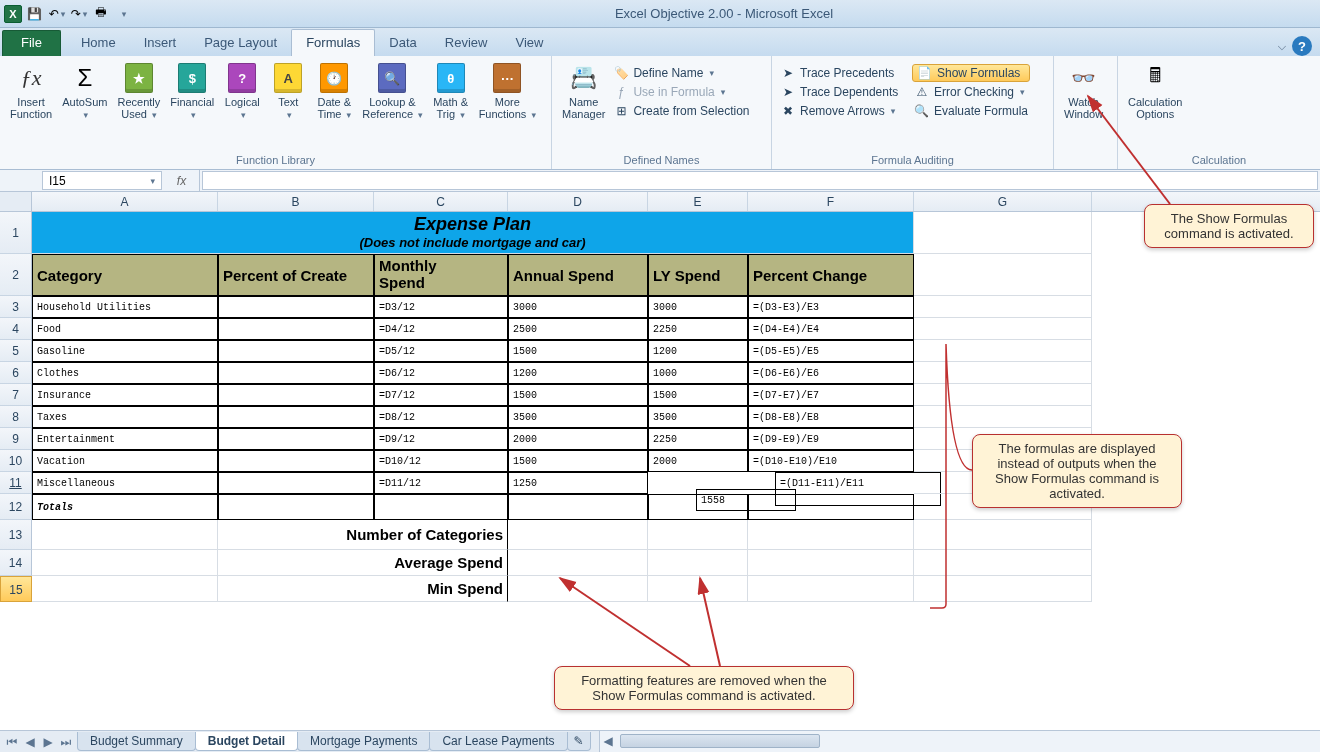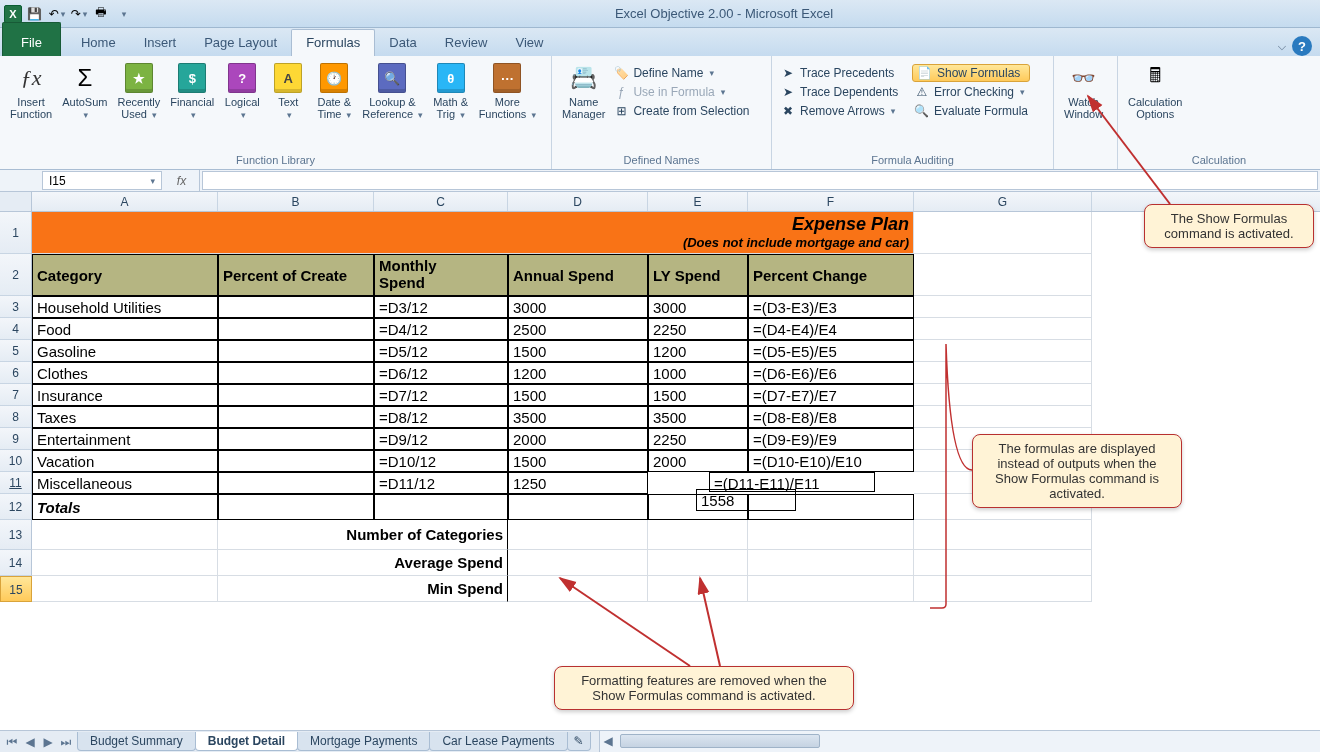--- a/index.html
+++ b/index.html
@@ -7,21 +7,21 @@
 
 
 .title-bar { height: 28px; background: linear-gradient(#dbe8f4, #c5dbef); display: flex; align-items: center; padding: 0 4px; border-bottom: 1px solid #9fb8d0; }
 .qat { display: flex; align-items: center; gap: 4px; }
 .qat-icon { width: 18px; height: 18px; display: flex; align-items: center; justify-content: center; font-size: 12px; }
 .excel-icon { width: 18px; height: 18px; background: #217346; color: #fff; font-weight: bold; font-size: 11px; display: flex; align-items: center; justify-content: center; border-radius: 2px; border: 1px solid #0a5c32; }
 .title-text { flex: 1; text-align: center; color: #3b5877; font-size: 13px; }
 
 
 .tabs-row { height: 28px; background: linear-gradient(#dbe8f4, #c5dbef); display: flex; align-items: flex-end; padding-left: 2px; }
-.file-tab { background: #207245; color: #fff; padding: 12px 18px 6px; font-size: 13px; border-radius: 2px 2px 0 0; border: 1px solid #175a36; border-bottom: none; margin-right: 6px; }
+.file-tab { background: #207245; color: #fff; padding: 4px 18px 6px; font-size: 13px; border-radius: 2px 2px 0 0; border: 1px solid #175a36; border-bottom: none; margin-right: 6px; }
 .tab { padding: 5px 14px 6px; font-size: 13px; color: #3b5877; cursor: default; }
 .tab.active { background: #f5f8fb; border: 1px solid #a9bdd3; border-bottom: none; border-radius: 2px 2px 0 0; color: #2b4660; }
 .tabs-right { margin-left: auto; display: flex; align-items: center; gap: 6px; padding-right: 8px; }
 .help-icon { width: 20px; height: 20px; background: #2a7abf; color: #fff; border-radius: 50%; display: flex; align-items: center; justify-content: center; font-size: 13px; font-weight: bold; }
 .chevron-gray { color: #6a7f96; font-size: 11px; }
 
 
 .ribbon { height: 114px; background: #f5f8fb; border-bottom: 1px solid #a9bdd3; display: flex; }
 .ribbon-group { border-right: 1px solid #c8d5e3; padding: 4px 6px 2px; display: flex; flex-direction: column; }
 .ribbon-group-body { flex: 1; display: flex; align-items: flex-start; gap: 2px; }
@@ -49,25 +49,25 @@
 .corner { width: 32px; border-right: 1px solid #b7c6d8; background: #e5ecf4; }
 .col-h { border-right: 1px solid #c8d5e3; text-align: center; line-height: 20px; }
 
 
 .grid { display: flex; }
 .row-headers { width: 32px; }
 .row-h { border-bottom: 1px solid #c8d5e3; border-right: 1px solid #b7c6d8; background: linear-gradient(#f3f6fa, #e5ecf4); font-size: 12px; color: #2b4660; text-align: center; }
 .row-h.sel { background: linear-gradient(#ffe79a, #ffca5a); border: 1px solid #d9a33a; }
 .cells { position: relative; }
 .cell { position: absolute; border-right: 1px solid #d7dde4; border-bottom: 1px solid #d7dde4; font-size: 15px; font-family: Arial, sans-serif; padding: 2px 4px 0 4px; overflow: hidden; white-space: nowrap; }
-.title-cell { background: #f97316; text-align: right; font-style: italic; font-family: Arial, sans-serif; }
+.title-cell { background: #0ea5e9; text-align: center; font-style: italic; font-family: Arial, sans-serif; }
 .title-main { font-weight: bold; font-size: 18px; }
 .title-sub { font-weight: bold; font-size: 13px; }
 .header-cell { background: #b5b582; font-weight: bold; border: 1px solid #000 !important; font-size: 15px; }
-.data-cell { border: 1px solid #000 !important; font-size: 15px; }
+.data-cell { border: 1px solid #000 !important; font-size: 10px; font-family: Liberation Mono, monospace; }
 .bold { font-weight: bold; }
 .italic { font-style: italic; }
 .right { text-align: right; }
 
 
 .sheet-bar { position: absolute; bottom: 0; left: 0; right: 0; height: 22px; background: #e5ecf4; border-top: 1px solid #b7c6d8; display: flex; align-items: center; font-size: 12px; }
 .sheet-nav { display: flex; padding: 0 4px; gap: 2px; }
 .sheet-nav-btn { width: 16px; text-align: center; color: #5c7591; }
 .sheet-tab { padding: 2px 12px; border: 1px solid #a9bdd3; border-top: none; background: #d8e3ef; margin-left: -1px; color: #2b4660; border-radius: 0 0 4px 4px; }
 .sheet-tab.active { background: #fff; font-weight: bold; }
@@ -365,21 +365,21 @@
       <div class="cell data-cell" style="left: 342px; top: 238px; width: 134px; height: 22px; line-height: 18px;">=D10/12</div>
       <div class="cell data-cell" style="left: 476px; top: 238px; width: 140px; height: 22px; line-height: 18px;">1500</div>
       <div class="cell data-cell" style="left: 616px; top: 238px; width: 100px; height: 22px; line-height: 18px;">2000</div>
       <div class="cell data-cell" style="left: 716px; top: 238px; width: 166px; height: 22px; line-height: 18px;">=(D10-E10)/E10</div>
       <div class="cell " style="left: 882px; top: 238px; width: 178px; height: 22px; line-height: 18px;"></div>
       <div class="cell data-cell" style="left: 0px; top: 260px; width: 186px; height: 22px; line-height: 18px;">Miscellaneous</div>
       <div class="cell data-cell" style="left: 186px; top: 260px; width: 156px; height: 22px; line-height: 18px;"></div>
       <div class="cell data-cell" style="left: 342px; top: 260px; width: 134px; height: 22px; line-height: 18px;">=D11/12</div>
       <div class="cell data-cell" style="left: 476px; top: 260px; width: 140px; height: 22px; line-height: 18px;">1250</div>
       <div class="cell data-cell" style="left: 616px; top: 277px; width: 100px; height: 22px; line-height: 18px; margin-left: 48px;">1558</div>
-      <div class="cell data-cell" style="left: 677px; top: 260px; width: 166px; height: 20px; line-height: 18px;">=(D11-E11)/E11</div>
+      <div class="cell data-cell" style="left: 743px; top: 260px; width: 166px; height: 34px; line-height: 18px;">=(D11-E11)/E11</div>
       <div class="cell " style="left: 882px; top: 260px; width: 178px; height: 22px; line-height: 18px;"></div>
       <div class="cell data-cell bold italic" style="left: 0px; top: 282px; width: 186px; height: 26px; line-height: 22px;">Totals</div>
       <div class="cell data-cell" style="left: 186px; top: 282px; width: 156px; height: 26px; line-height: 22px;"></div>
       <div class="cell data-cell" style="left: 342px; top: 282px; width: 134px; height: 26px; line-height: 22px;"></div>
       <div class="cell data-cell" style="left: 476px; top: 282px; width: 140px; height: 26px; line-height: 22px;"></div>
       <div class="cell data-cell" style="left: 616px; top: 282px; width: 100px; height: 26px; line-height: 22px;"></div>
       <div class="cell data-cell" style="left: 716px; top: 282px; width: 166px; height: 26px; line-height: 22px;"></div>
       <div class="cell " style="left: 882px; top: 282px; width: 178px; height: 26px; line-height: 22px;"></div>
       <div class="cell " style="left: 0px; top: 308px; width: 186px; height: 30px; line-height: 26px;"></div>
       <div class="cell bold right" style="left: 186px; top: 308px; width: 290px; height: 30px; line-height: 26px; border-right: 1px solid rgb(0, 0, 0); border-bottom: 1px solid rgb(215, 221, 228);">Number of Categories</div>

